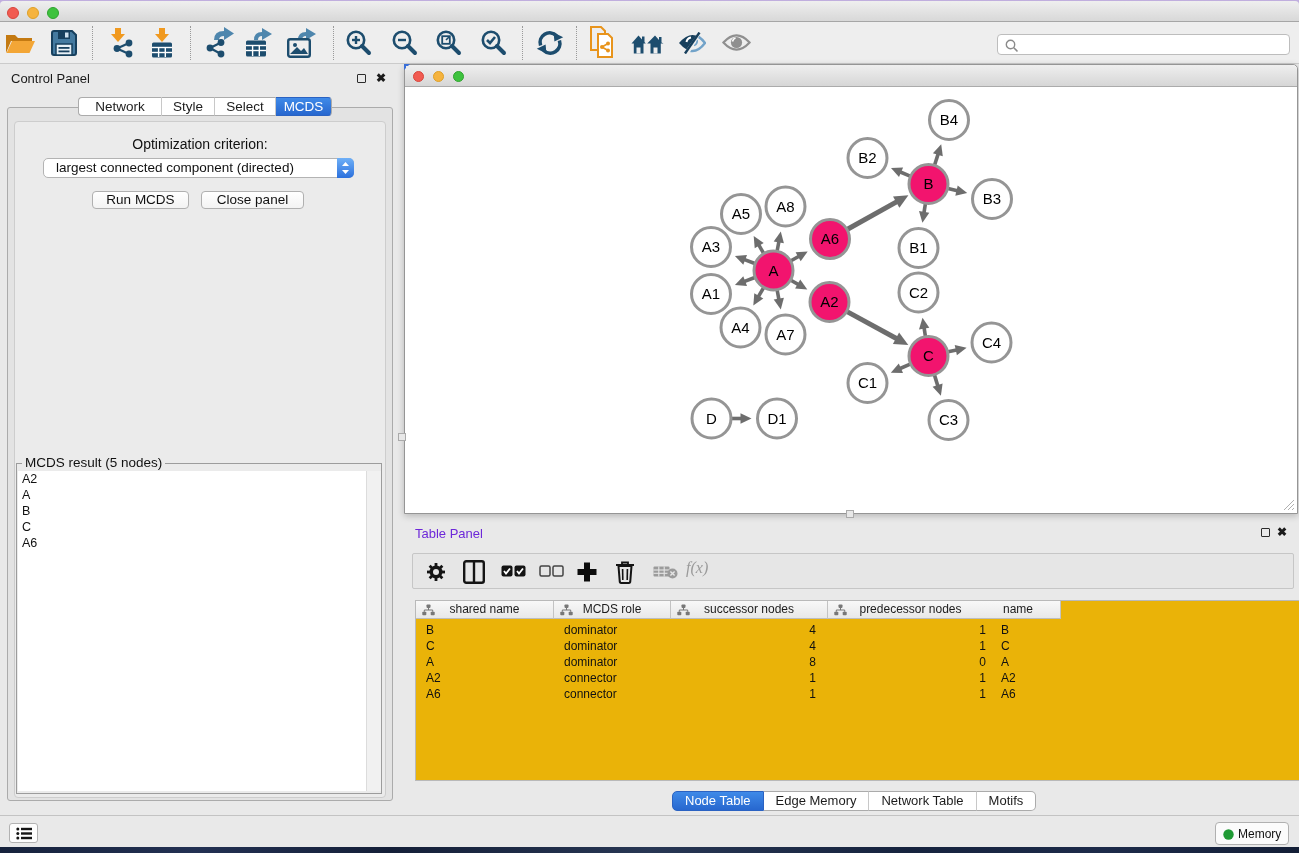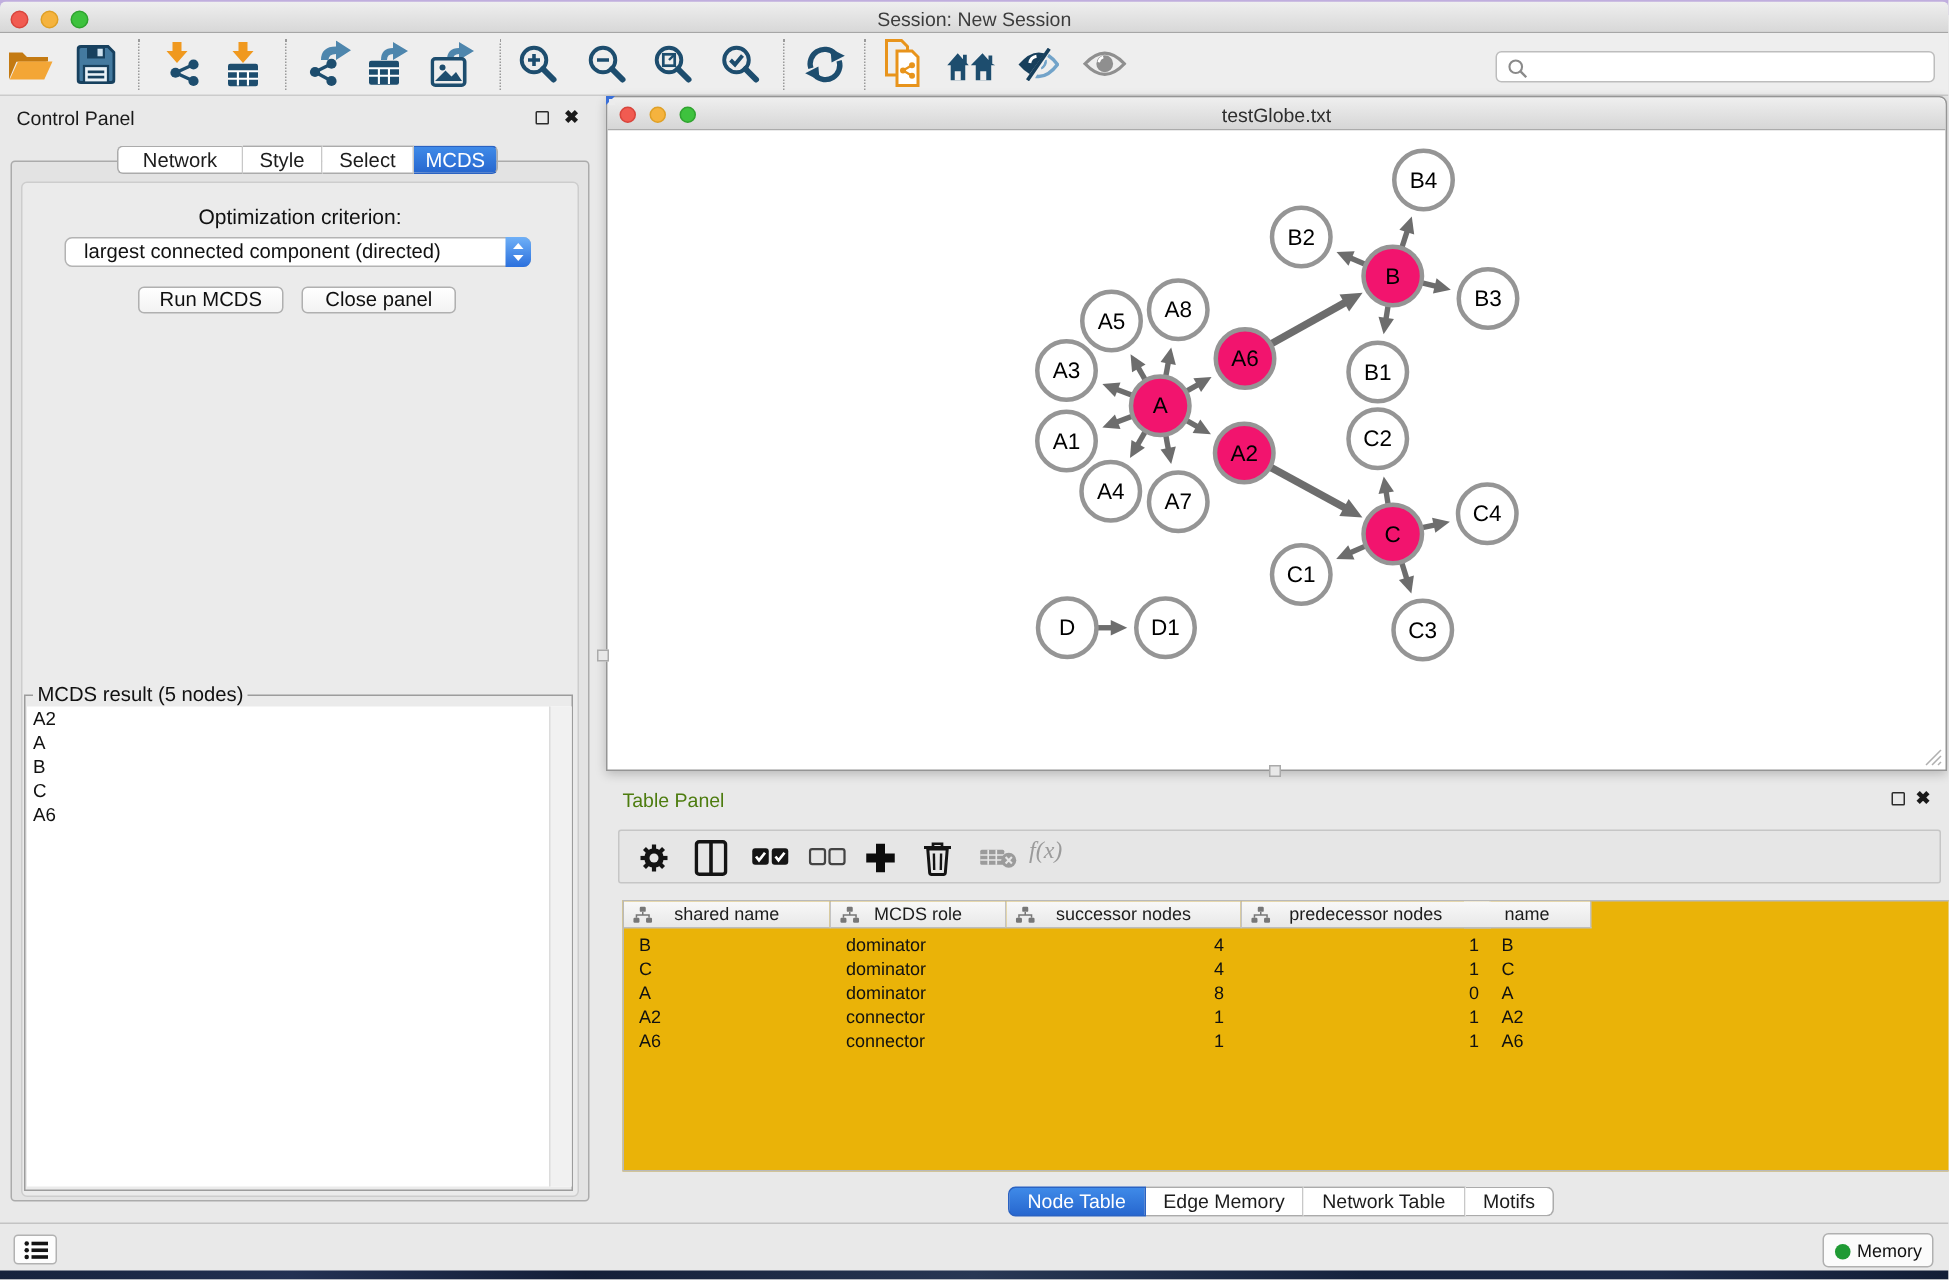--- a/index.html
+++ b/index.html
@@ -55,21 +55,21 @@
 
 #netwin { left:404px; top:64px; width:894px; height:450px; background:#fff;
   border:1px solid #959595; border-radius:5px 5px 0 0; box-shadow:0 2px 7px rgba(0,0,0,0.22); }
 #net-titlebar { position:absolute; left:0; top:0; width:100%; height:22px;
   background:linear-gradient(#efefef,#d6d6d6); border-bottom:1px solid #ababab; border-radius:5px 5px 0 0; }
 #net-title { position:absolute; left:0; right:0; top:4px; text-align:center; font-size:13px; color:#2e2e2e; }
 #graph { position:absolute; left:0; top:23px; }
 #grip { position:absolute; right:2px; bottom:2px; width:14px; height:14px; }
 .mini-sq { position:absolute; width:8px; height:8px; background:#e8e8e8; border:1px solid #aaa; }
 
-#tp-title { left:415px; top:526px; font-size:13px; color:#4d7c0f; }
+#tp-title { left:415px; top:526px; font-size:13px; color:#6d28d9; }
 #tp-sq { left:1261px; top:528px; width:9px; height:9px; border:1.6px solid #2c2c2c; border-radius:1px; }
 #tp-x { left:1277px; top:525px; font-size:12px; font-weight:bold; color:#1a1a1a; }
 #tp-toolbar { left:412px; top:553px; width:882px; height:36px; background:#e6e6e6;
   border:1px solid #c6c6c6; border-radius:2px; }
 #tbl { left:415px; top:600px; width:983px; height:181px; background:#eab308; border:1px solid #b9b9b9; }
 .hcell { position:absolute; top:0; height:18px; background:linear-gradient(#f8f8f8,#e8e8e8);
   border-right:1px solid #c3c3c3; border-bottom:1px solid #bdbdbd; font-size:12px; color:#1c1c1c;
   text-align:center; line-height:17px; }
 .hico { position:absolute; left:6px; top:3px; }
 .cell { position:absolute; height:16px; font-size:12px; color:#111; line-height:16px; }
@@ -85,21 +85,20 @@
 #mem-btn { left:1215px; top:822px; width:74px; height:23px; background:#fbfbfb; border:1px solid #b0b0b0;
   border-radius:4px; font-size:12px; color:#111; }
 #wall-bot { left:0; top:847px; width:1299px; height:6px;
   background:linear-gradient(90deg,#16223c,#233153 15%,#141f38 30%,#283754 50%,#16233e 70%,#1d2b4a 85%,#131e36); }
 </style></head><body>
 <div id="wall-top" class="abs"></div>
 <div id="titlebar" class="abs">
   <div class="tl" style="left:7px;background:#f15b51;border:0.5px solid #d8453c"></div>
   <div class="tl" style="left:27px;background:#f5b33e;border:0.5px solid #dfa026"></div>
   <div class="tl" style="left:47px;background:#3ec23e;border:0.5px solid #2fa32f"></div>
-  <div id="title-text" class="abs">Session: New Session</div>
 </div>
 <div id="toolbar" class="abs">
   <svg class="abs" style="left:5px;top:8px" width="31" height="25" viewBox="0 0 31 25">
     <path d="M1 5 L10 5 L13 8 L27 8 L27 11 L1 11 Z" fill="#c47a12"></path>
     <path d="M1 23 L1 6 L10 6 L13 9 L26 9 L26 11 L6 11 L1 23 Z" fill="#c47a12"></path>
     <path d="M1.5 23 L7 11 L30 11 L24.5 23 Z" fill="#f3a636"></path>
   </svg>
   <svg class="abs" style="left:51px;top:8px" width="26" height="26" viewBox="0 0 26 26">
     <path d="M1 3 Q1 1 3 1 L21 1 L25 5 L25 23 Q25 25 23 25 L3 25 Q1 25 1 23 Z" fill="#447aa0" stroke="#17405e" stroke-width="2"></path>
     <rect x="7" y="1" width="12" height="8" fill="#17405e"></rect>
@@ -263,21 +262,20 @@
 </div>
 <div id="netwin" class="abs">
   <svg class="abs" style="left:-1px;top:-1px;z-index:5" width="6" height="6" viewBox="0 0 6 6">
       <path d="M0 0 L6 0 L0 6 Z" fill="#3a6fd8"></path>
       <path d="M2 2 L6 2 L6 6 L2 6 Z" fill="#ececec"></path>
     </svg>
   <div id="net-titlebar">
     <div class="tl" style="left:7.5px;top:5.5px;width:11.5px;height:11.5px;background:#f15b51;border:0.5px solid #d8453c"></div>
     <div class="tl" style="left:27.5px;top:5.5px;width:11.5px;height:11.5px;background:#f5b33e;border:0.5px solid #dfa026"></div>
     <div class="tl" style="left:47.5px;top:5.5px;width:11.5px;height:11.5px;background:#3ec23e;border:0.5px solid #2fa32f"></div>
-    <div id="net-title">testGlobe.txt</div>
   </div>
   <svg id="graph" width="892" height="425" viewBox="0 0 892 425" font-family="Liberation Sans, sans-serif">
 <line x1="358.5" y1="165.2" x2="353.2" y2="155.9" stroke="#6d6d6d" stroke-width="3.6"></line>
 <polygon points="348.7,148.1 358.7,155.0 349.7,160.2" fill="#6d6d6d"></polygon>
 <line x1="372.2" y1="162.8" x2="374.1" y2="152.4" stroke="#6d6d6d" stroke-width="3.6"></line>
 <polygon points="375.8,143.6 378.9,155.3 368.7,153.4" fill="#6d6d6d"></polygon>
 <line x1="349.8" y1="175.5" x2="338.3" y2="171.1" stroke="#6d6d6d" stroke-width="3.6"></line>
 <polygon points="329.9,168.0 342.0,167.0 338.3,176.7" fill="#6d6d6d"></polygon>
 <line x1="349.8" y1="189.5" x2="338.3" y2="193.9" stroke="#6d6d6d" stroke-width="3.6"></line>
 <polygon points="329.9,197.0 338.3,188.3 342.0,198.0" fill="#6d6d6d"></polygon>

